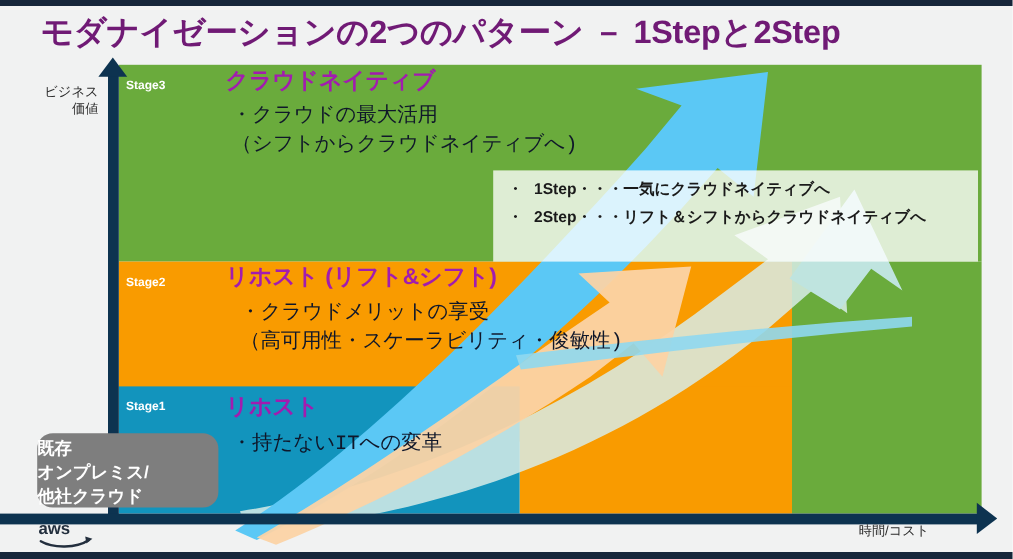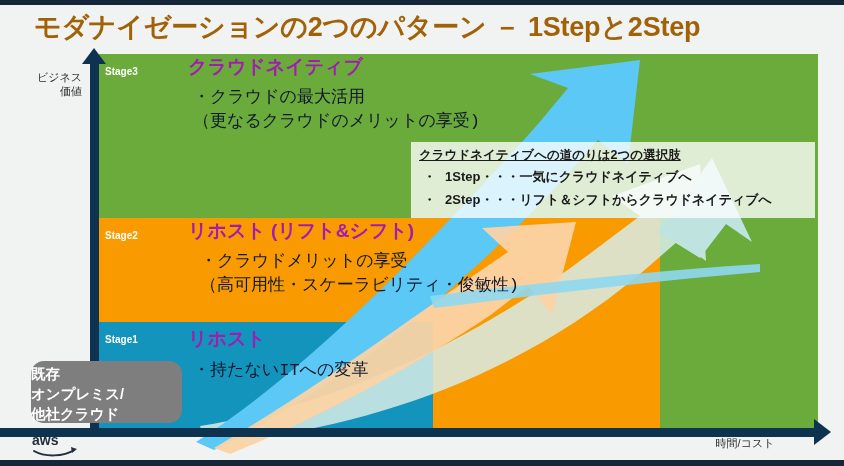--- a/index.html
+++ b/index.html
@@ -30,21 +30,21 @@
   
   #title {
     position: absolute;
     left: 34px;
     top: 8px;
     width: 780px;
     height: 38px;
     line-height: 38px;
     font-size: 27px;
     font-weight: bold;
-    color: #a16207;
+    color: #701a75;
     letter-spacing: -0.2px;
     white-space: nowrap;
   }
 
   
   #plot {
     position: absolute;
     left: 0;
     top: 46px;
     width: 844px;
@@ -273,38 +273,37 @@
 
       <g>
         <path d="M 658 186 L 712 112 L 752 196 L 726 178 L 700 212 Z" fill="#bfe4df"></path>
       </g>
     </svg>
 
     <div class="stage-tag" id="stage3-tag">Stage3</div>
     <div class="stage-title" id="stage3-title">クラウドネイティブ</div>
     <div class="stage-bullet" id="stage3-lines">
       <div>・クラウドの最大活用</div>
-      <div>（更なるクラウドのメリットの享受)</div>
+      <div>（シフトからクラウドネイティブへ)</div>
     </div>
 
     <div class="stage-tag" id="stage2-tag">Stage2</div>
     <div class="stage-title" id="stage2-title">リホスト (リフト&amp;シフト)</div>
     <div class="stage-bullet" id="stage2-lines">
       <div>・クラウドメリットの享受</div>
       <div>（高可用性・スケーラビリティ・俊敏性)</div>
     </div>
 
     <div class="stage-tag" id="stage1-tag">Stage1</div>
     <div class="stage-title" id="stage1-title">リホスト</div>
     <div class="stage-bullet" id="stage1-lines">
       <div>・持たないITへの変革</div>
     </div>
 
     <div id="callout">
-      <div id="callout-heading">クラウドネイティブへの道のりは2つの選択肢</div>
       <div class="callout-item">
         <span class="callout-dot">・</span>
         <span>1Step・・・一気にクラウドネイティブへ</span>
       </div>
       <div class="callout-item">
         <span class="callout-dot">・</span>
         <span>2Step・・・リフト＆シフトからクラウドネイティブへ</span>
       </div>
     </div>
 

